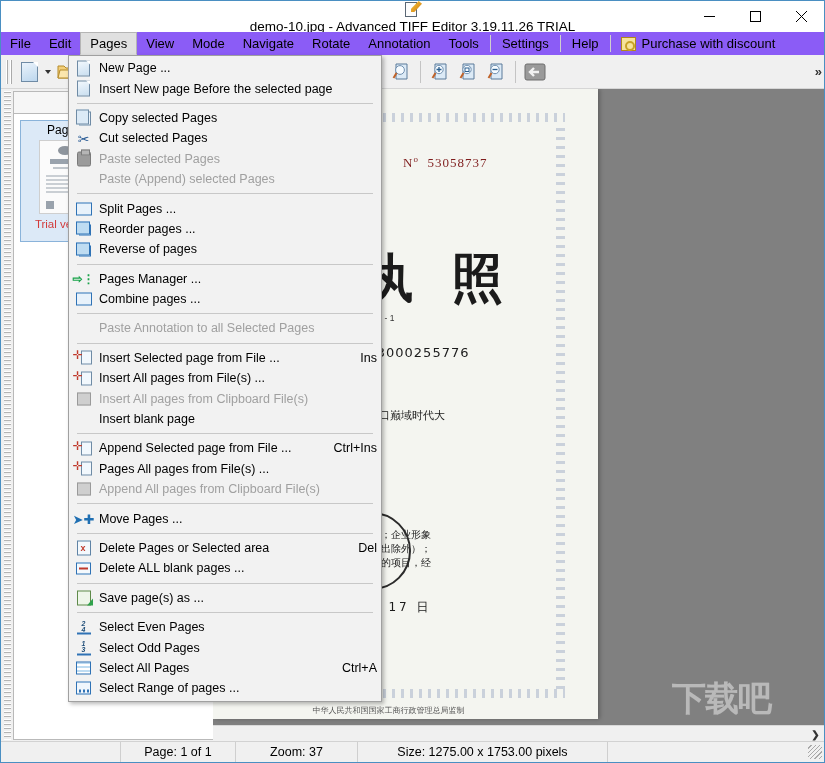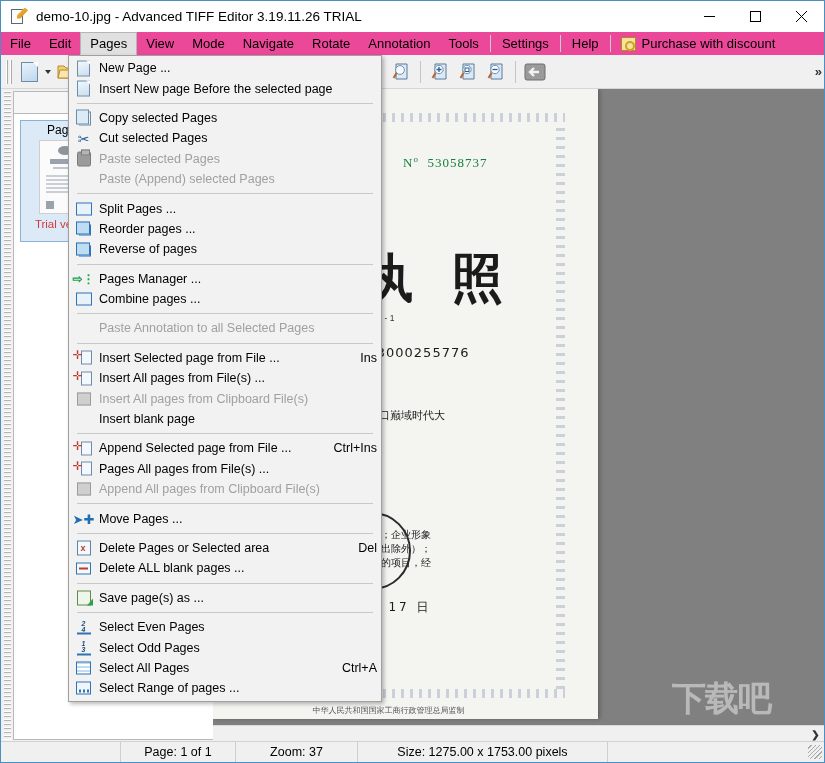--- a/index.html
+++ b/index.html
@@ -17,21 +17,21 @@
     width:825px; height:763px;
     border:1px solid #4a8fc2;
     background:#f0f0f0;
     overflow:hidden;
   }
 
   
   .titlebar {
     position:absolute; left:0; top:0; width:823px; height:31px;
     background:#ffffff;
-    display:flex; align-items:center;
+    display:flex; align-items:center;flex-direction:column;
   }
   .title-icon {
     width:18px; height:18px; margin-left:9px; margin-right:8px;
     position:relative; flex:none;
   }
   .title-icon .pg {
     position:absolute; left:1px; top:1px; width:12px; height:15px;
     background:#fdfdfd; border:1px solid #5a6775;
   }
   .title-icon .pen {
@@ -48,21 +48,21 @@
   }
   .win-btn {
     width:46px; height:31px; display:flex; align-items:center; justify-content:center;
     color:#000;
   }
   .win-btn svg { display:block; }
 
   
   .menubar {
     position:absolute; left:0; top:31px; width:823px; height:23px;
-    background:#ec4899;
+    background:#8b5cf6;
     display:flex; align-items:stretch;
     font-size:13px;
   }
   .menu-item {
     padding:0 9px; display:flex; align-items:center; color:#000;
     white-space:nowrap; cursor:default;
   }
   .menu-item.open { background:#e0e0e0; border:1px solid #b5b5b5; border-bottom:1px solid #e0e0e0; }
   .menu-sep-v { width:1px; background:#cfcfcf; margin:3px 2px; }
   .purchase {
@@ -169,21 +169,21 @@
     position:absolute; left:78px; top:42px; width:62px; height:62px;
     border-radius:50%;
     background:radial-gradient(circle at 50% 45%, #6d6d6d 0%, #8d8d8d 55%, #b7b7b7 100%);
     opacity:.9;
   }
   .emblem::after{
     content:"★"; position:absolute; left:50%; top:16px; transform:translateX(-50%);
     color:#e8e8e8; font-size:15px;
   }
   .doc-no {
-    position:absolute; left:200px; top:50px; font-size:13px; color:#15803d;
+    position:absolute; left:200px; top:50px; font-size:13px; color:#7f1d1d;
     font-family:"Liberation Serif", serif; letter-spacing:1px;
   }
   .doc-no sup { font-size:9px; }
   .big-title {
     position:absolute; left:-22px; top:140px; width:260px;
     font-size:52px; font-weight:bold; color:#1b1b1b; letter-spacing:10px;
     font-family:"DejaVu Sans", sans-serif;
     white-space:nowrap;
   }
   .sub-title {

